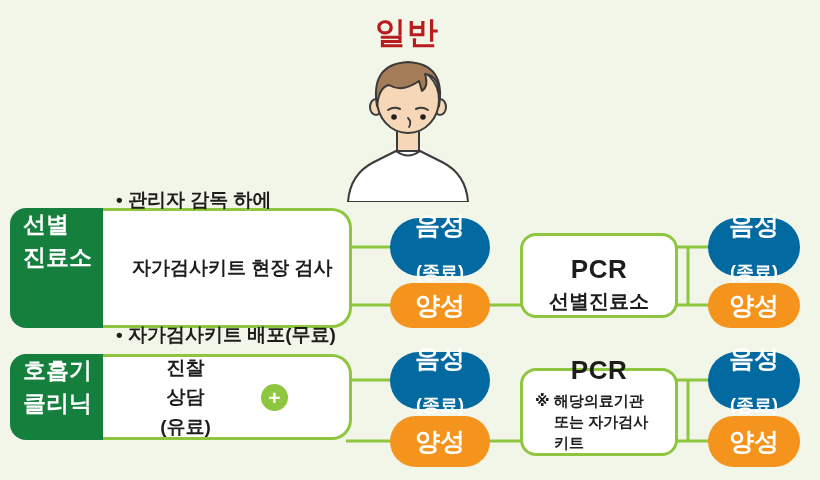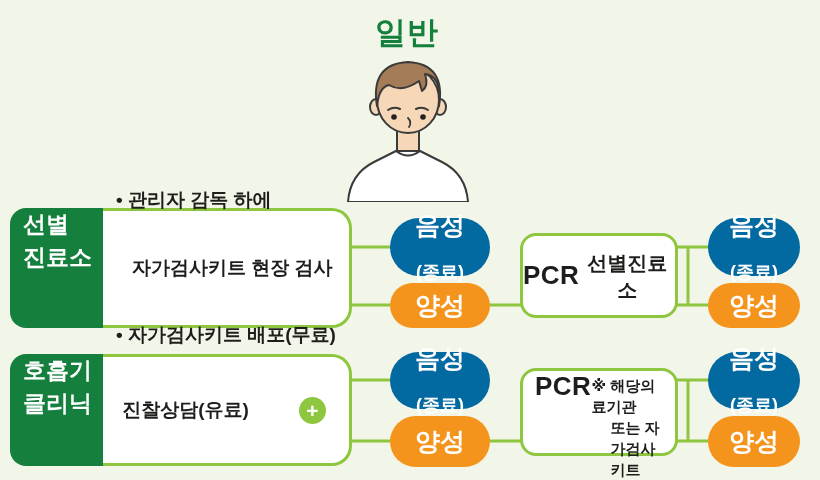--- a/index.html
+++ b/index.html
@@ -7,21 +7,21 @@
     position:relative;width:820px;height:480px;overflow:hidden;
     background:#F2F6E8;
     font-family:"Liberation Sans","DejaVu Sans",sans-serif;
     color:#1D1D1B;
   }
   .layer{position:absolute;left:0;top:0;z-index:0;}
   .fg{position:absolute;z-index:1;box-sizing:border-box;}
 
   .title{
     left:307px;top:12px;width:200px;text-align:center;
-    font-size:31px;font-weight:bold;letter-spacing:1px;color:#15803d;
+    font-size:31px;font-weight:bold;letter-spacing:1px;color:#b91c1c;
   }
 
   
   .combo{display:flex;}
   .combo .label{
     width:93px;flex:0 0 93px;background:#15803d;
     border-radius:16px 0 0 16px;
     color:#fff;font-weight:bold;font-size:23px;line-height:1.45;
     display:flex;flex-direction:column;
     padding-left:13px;box-sizing:border-box;
@@ -29,40 +29,40 @@
   .combo .content{
     flex:1;background:#fff;border:3px solid #8EC63F;border-left:none;
     border-radius:0 20px 20px 0;box-sizing:border-box;
     display:flex;flex-direction:column;justify-content:center;
     padding:6px 6px 6px 13px;
     font-size:19px;font-weight:bold;line-height:1.5;gap:39px;
   }
   .indent{padding-left:16px;}
 
   .cols{flex-direction:row !important;align-items:center;}
-  .col{display:flex;flex-direction:row;line-height:1.55;text-align:center;}
+  .col{display:flex;flex-direction:column;line-height:1.55;text-align:center;}
   .plus-circle{
     width:27px;height:27px;border-radius:50%;background:#8EC63F;color:#fff;
     font-size:21px;font-weight:bold;display:flex;align-items:center;
     justify-content:center;margin:0 11px;flex:0 0 27px;line-height:1;
   }
 
   .pill{
     border-radius:999px;color:#fff;font-weight:bold;text-align:center;
     display:flex;flex-direction:column;align-items:center;justify-content:center;
     line-height:1.08;
   }
   .pill.green{background:#0369a1;}
   .pill.orange{background:#F5941D;}
   .pill .main{font-size:25px;}
   .pill .sub{font-size:18px;margin-top:24px;}
 
   .pcr{
     background:#fff;border:3px solid #8EC63F;border-radius:16px;
-    display:flex;flex-direction:row;justify-content:flex-start;align-items:center;
+    display:flex;flex-direction:column;justify-content:flex-end;align-items:center;
     font-weight:bold;text-align:center;
   }
   .pcr .t{font-size:26px;letter-spacing:0.5px;}
   .pcr .s{font-size:20px;margin-top:3px;}
   .pcr .note{font-size:15px;margin-top:4px;line-height:1.4;text-align:left;}
   .pcr .note .n2{padding-left:19px;}
 </style>
 </head>
 <body>
 
@@ -130,21 +130,21 @@
   </div>
 
   <div class="fg pill green" style="left:708px;top:218px;width:92px;height:58px;">
     <span class="main">음성</span>
     <span class="sub">(종료)</span>
   </div>
   <div class="fg pill orange" style="left:708px;top:283px;width:92px;height:45px;">
     <span class="main">양성</span>
   </div>
 
-  <div class="fg combo" style="left:10px;top:354px;width:342px;height:112px;">
+  <div class="fg combo" style="left:10px;top:354px;width:342px;height:86px;">
     <div class="label">
       <span>호흡기</span>
       <span>클리닉</span>
     </div>
     <div class="content cols">
       <div class="col">
         <span>진찰</span>
         <span>상담</span>
         <span>(유료)</span>
       </div>

